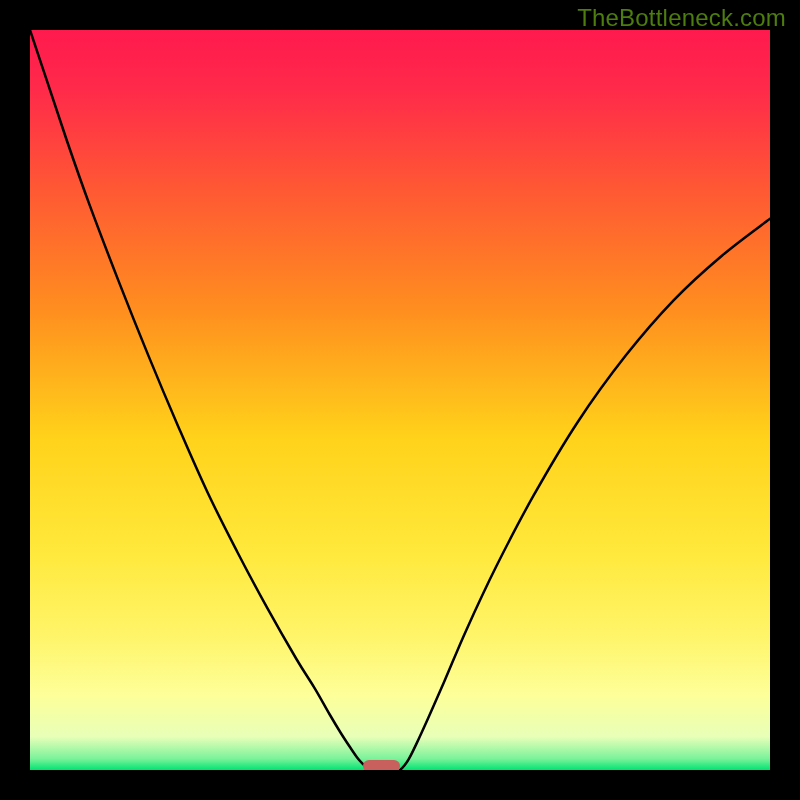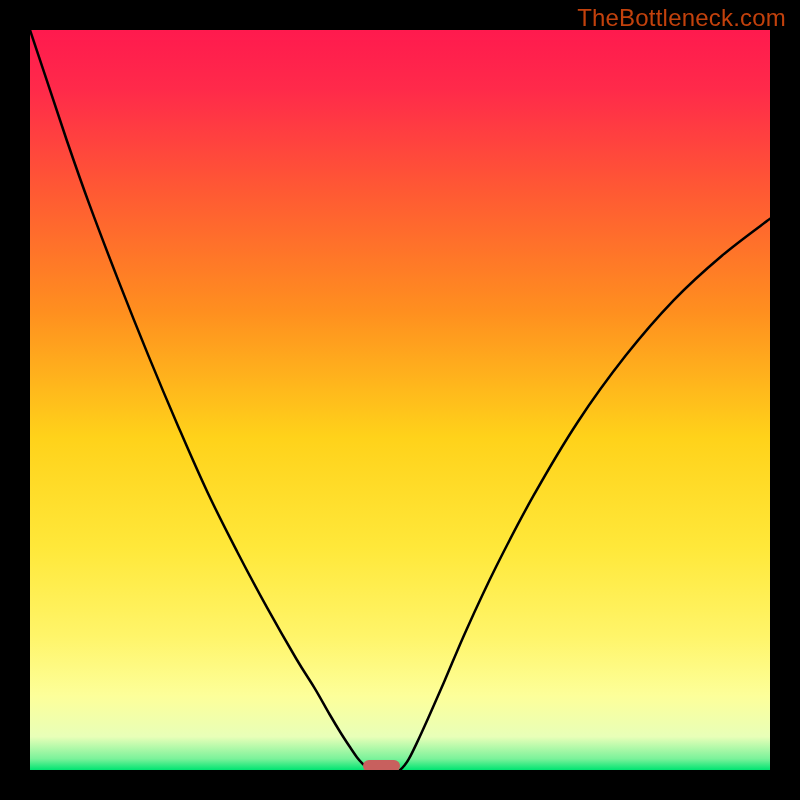--- a/index.html
+++ b/index.html
@@ -42,21 +42,21 @@
   .marker {
     position: absolute;
     background: #c8605e;
     height: 12px;
     border-radius: 6px;
   }
   .watermark {
     position: absolute;
     top: 4px;
     right: 14px;
-    color: #c2410c;
+    color: #4d7c0f;
     font-size: 24px;
     letter-spacing: 0.2px;
     user-select: none;
   }
 </style>
 </head>
 <body>
 
 <div class="frame">
 

